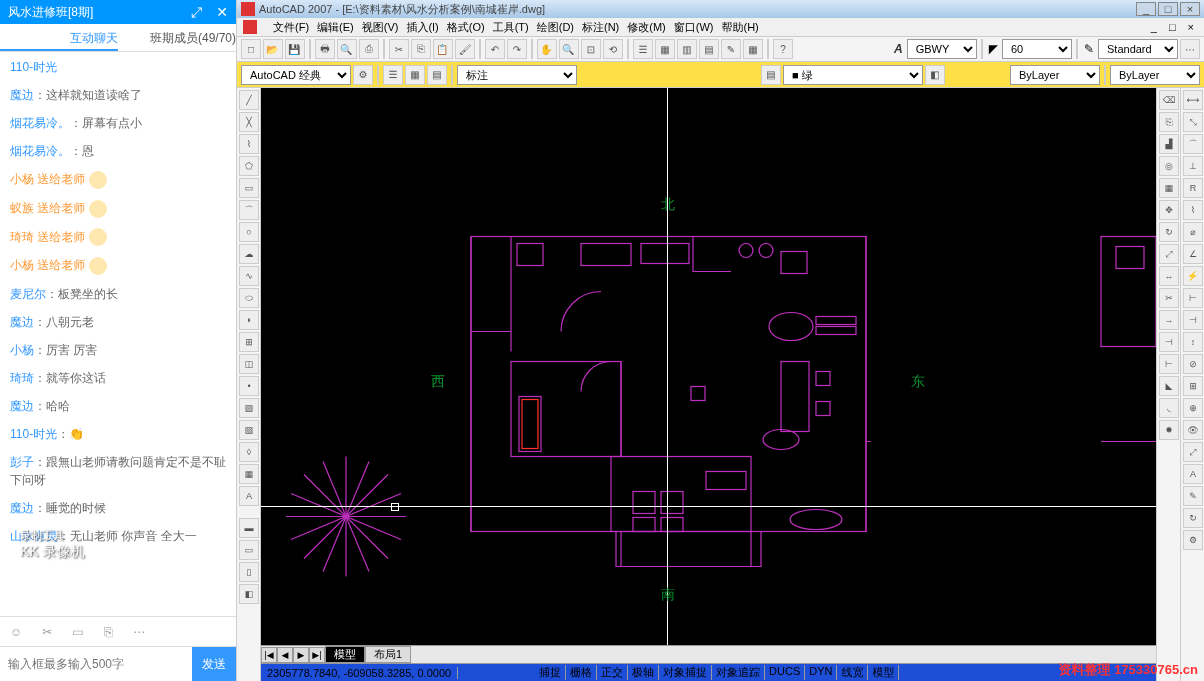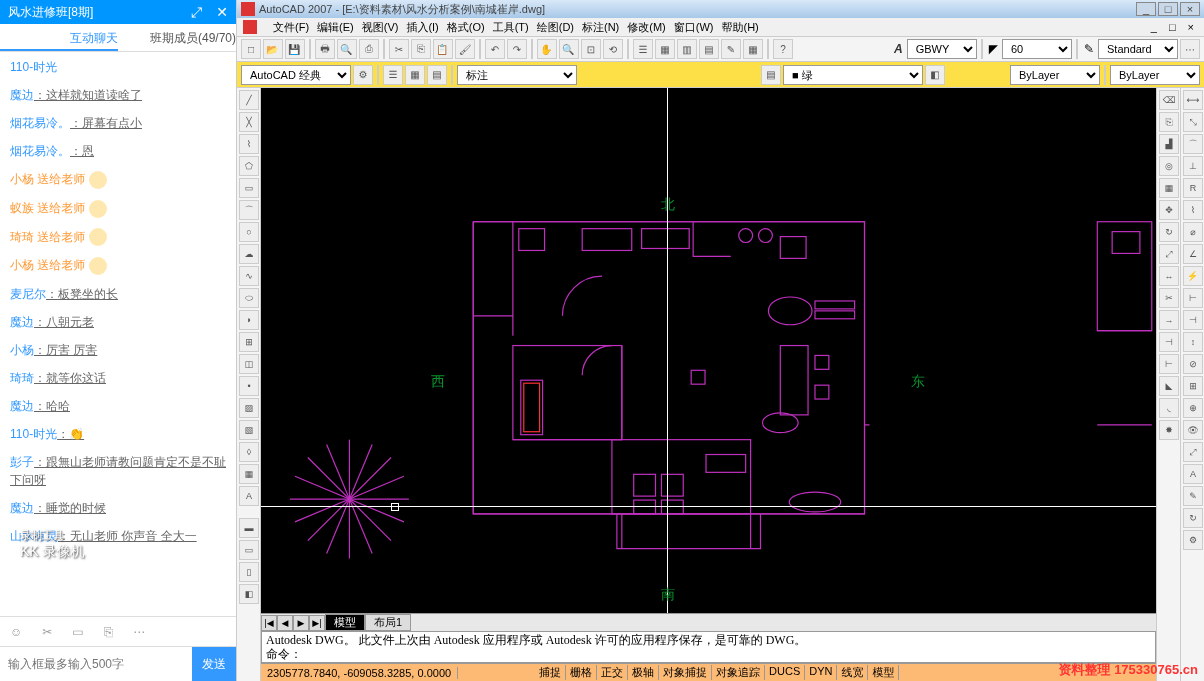--- a/index.html
+++ b/index.html
@@ -12,21 +12,21 @@
 .chat-title-text { flex: 1; }
 .chat-title-icons { display: flex; gap: 14px; }
 .chat-title-icons span { cursor: pointer; font-size: 14px; }
 .chat-tabs { display: flex; height: 28px; border-bottom: 1px solid #ddd; }
 .chat-tab { flex: 1; text-align: right; line-height: 28px; color: #555; cursor: pointer; font-size: 12px; }
 .chat-tab.active { color: #3399ff; border-bottom: 2px solid #3399ff; }
 .chat-messages { flex: 1; overflow-y: auto; padding: 6px 10px; }
 .msg { margin-bottom: 10px; font-size: 12px; line-height: 1.5; }
 .msg .name { color: #3399ff; }
 .msg .name.orange { color: #ff9933; }
-.msg .text { color: #666; text-decoration: underline; }
+.msg .text { color: #666; }
 .msg .emoji { display: inline-block; width: 18px; height: 18px; background: #ffe8b0; border-radius: 50%; vertical-align: middle; margin-left: 4px; }
 .chat-tools { height: 30px; border-top: 1px solid #ddd; display: flex; align-items: center; padding: 0 10px; gap: 20px; color: #999; }
 .chat-tools span { cursor: pointer; }
 .chat-input-row { display: flex; border-top: 1px solid #ddd; }
 .chat-input { flex: 1; border: none; padding: 8px; height: 34px; font-size: 12px; outline: none; }
 .chat-send { width: 44px; background: #3399ff; color: #fff; border: none; cursor: pointer; font-size: 12px; }
 .kk-logo { position: absolute; left: 20px; bottom: 120px; color: #fff; font-weight: normal; text-shadow: 1px 1px 2px #333; font-size: 14px; pointer-events:none;}
 .kk-logo .top { font-size:11px; }
 
 
@@ -60,21 +60,21 @@
 .crosshair-v { position: absolute; left: 406px; top: 0; bottom: 0; width: 1px; background: #fff; }
 .crosshair-h { position: absolute; top: 418px; left: 0; right: 0; height: 1px; background: #fff; }
 .cursor-box { position: absolute; left: 130px; top: 415px; width: 8px; height: 8px; border: 1px solid #fff; }
 
 .model-tabs { height: 18px; background: #e8e8e8; display: flex; align-items: center; font-size: 11px; border-top: 1px solid #999;}
 .model-tabs .navbtn { width: 16px; height: 16px; background: #ddd; border: 1px solid #999; text-align: center; line-height: 14px; cursor: pointer; font-size:9px;}
 .model-tabs .tab { padding: 0 8px; background: #000; color: #fff; border: 1px solid #999; cursor: pointer; }
 .model-tabs .tab.inactive { background: #ddd; color: #000; }
 
 .cmdline { height: 32px; background: #fff; border: 1px solid #999; font-family: SimSun; font-size: 12px; padding: 1px 4px; overflow: hidden; line-height:14px;}
-.statusbar { height: 18px; background: #fdba74; display: flex; align-items: center; font-size: 11px; border-top: 1px solid #999; }
+.statusbar { height: 18px; background: #1d4ed8; display: flex; align-items: center; font-size: 11px; border-top: 1px solid #999; }
 .statusbar .coords { padding: 0 6px; border-right: 1px solid #999; }
 .statusbar .sbtn { padding: 0 4px; border-right: 1px solid #999; cursor: pointer; }
 .watermark { position: absolute; right: 6px; bottom: 2px; color: #ff3333; font-size: 13px; font-weight: bold; }
 </style>
 </head>
 <body>
 
 <div class="app">
 
   <div class="chat-panel">
@@ -301,24 +301,20 @@
           <div class="dir-label" style="left:650px;top:285px">东</div>
         </div>
         <div class="model-tabs">
           <div class="navbtn">|◀</div>
           <div class="navbtn">◀</div>
           <div class="navbtn">▶</div>
           <div class="navbtn">▶|</div>
           <div class="tab">模型</div>
           <div class="tab inactive">布局1</div>
         </div>
-        <div class="cmdline">
-          <div>Autodesk DWG。  此文件上次由 Autodesk 应用程序或 Autodesk 许可的应用程序保存，是可靠的 DWG。</div>
-          <div>命令：</div>
-        </div>
         <div class="statusbar">
           <div class="coords">2305778.7840, -609058.3285, 0.0000</div>
           <div style="flex:0.3"></div>
           <div id="status-btns" style="display:flex">
               <div class="sbtn">捕捉</div>
               <div class="sbtn">栅格</div>
               <div class="sbtn">正交</div>
               <div class="sbtn">极轴</div>
               <div class="sbtn">对象捕捉</div>
               <div class="sbtn">对象追踪</div>

